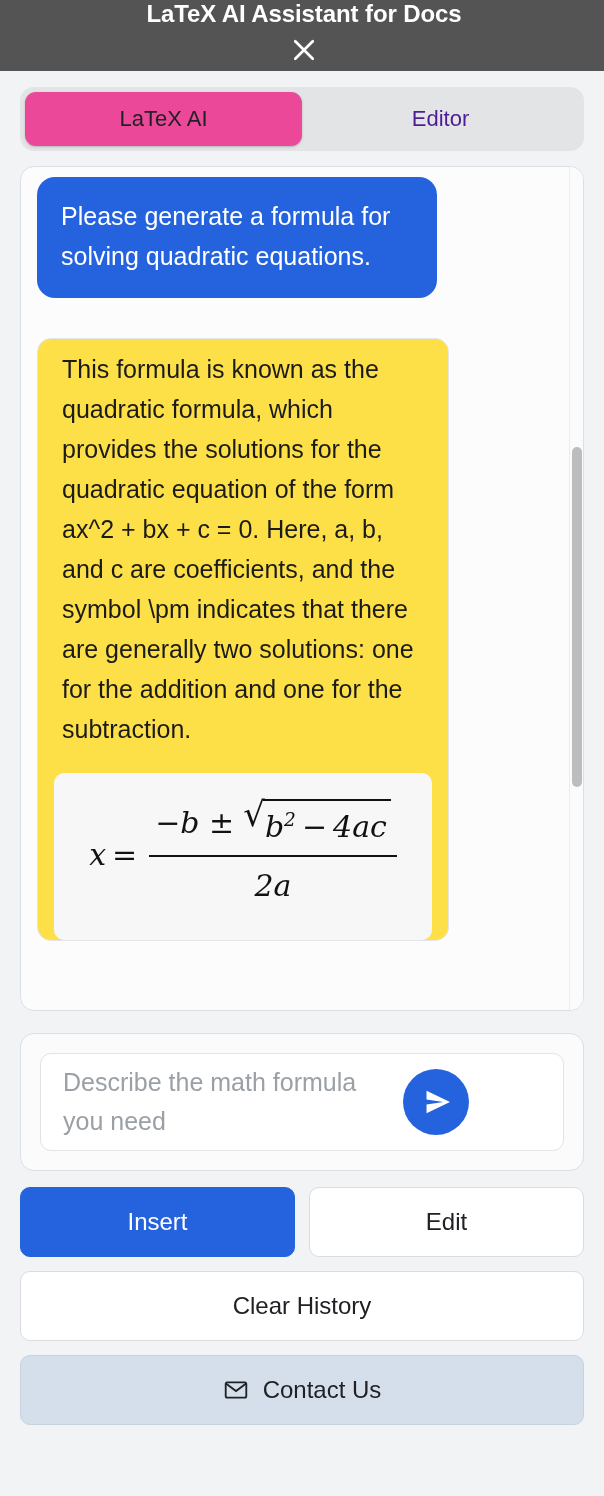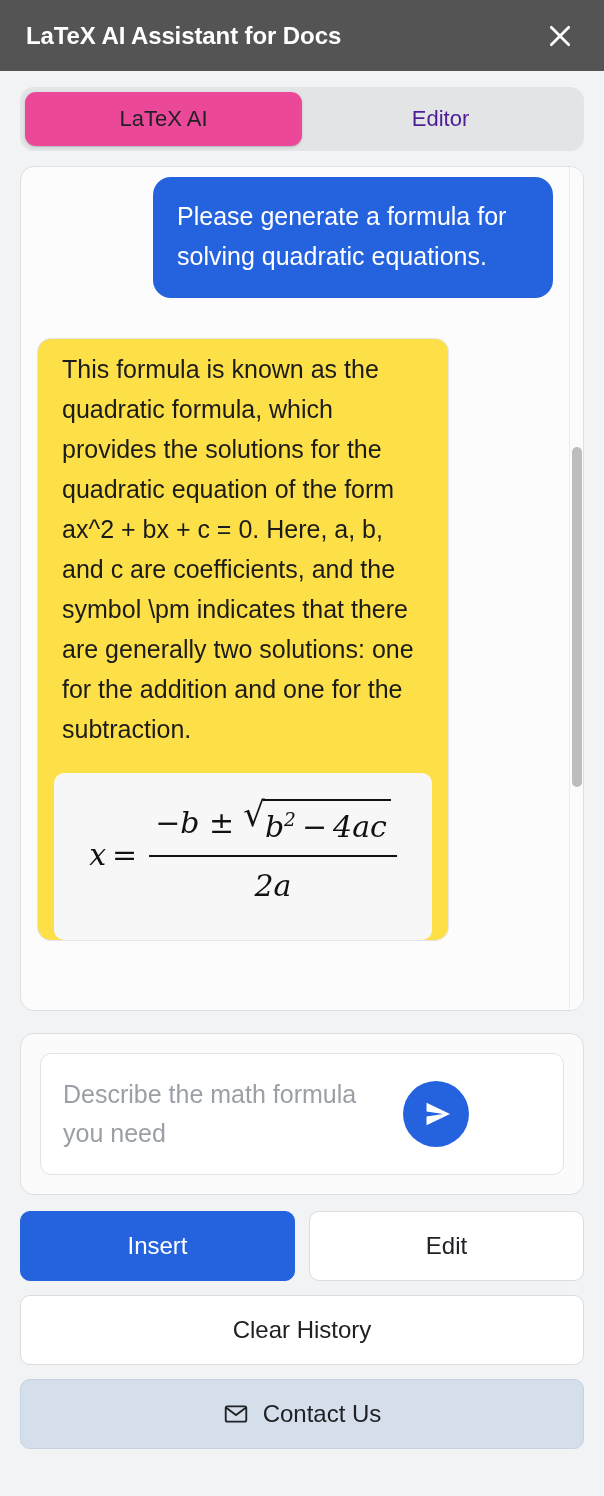--- a/index.html
+++ b/index.html
@@ -17,20 +17,21 @@
   }
 
   
   .titlebar {
     height: 71px;
     background: #545454;
     display: flex;
     align-items: center;
     justify-content: space-between;
     padding: 0 22px 0 26px;
+    flex-direction: column;
   }
   .titlebar-title {
     color: #ffffff;
     font-size: 24px;
     font-weight: bold;
     letter-spacing: -0.1px;
     white-space: nowrap;
   }
   .close-btn {
     width: 44px;
@@ -80,21 +81,21 @@
     position: relative;
     overflow: hidden;
   }
   .chat-scroll {
     position: absolute;
     inset: 0 14px 0 0;
     overflow: hidden;
     padding: 10px 0 0 0;
   }
   .msg-row { display: flex; padding: 0 16px; }
-  .msg-row.user { justify-content: flex-end; }
+  .msg-row.user { }
   .msg-row.ai   { justify-content: flex-start; }
 
   .bubble-user {
     background: #2563de;
     color: #ffffff;
     border-radius: 18px;
     padding: 20px 24px 22px 24px;
     font-size: 25px;
     line-height: 1.58;
     max-width: 400px;
@@ -191,21 +192,21 @@
     margin: 22px 20px 0 20px;
     background: #fbfbfc;
     border: 1px solid #dcdfe3;
     border-radius: 14px;
     padding: 19px;
   }
   .input-box {
     border: 1px solid #e1e3e6;
     border-radius: 11px;
     background: #ffffff;
-    height: 122px;
+    height: 98px;
     display: flex;
     align-items: center;
     padding: 0 14px 0 22px;
   }
   .input-text {
     flex: 1;
     font-size: 25px;
     line-height: 1.58;
     color: #9aa0a6;
     max-width: 340px;

